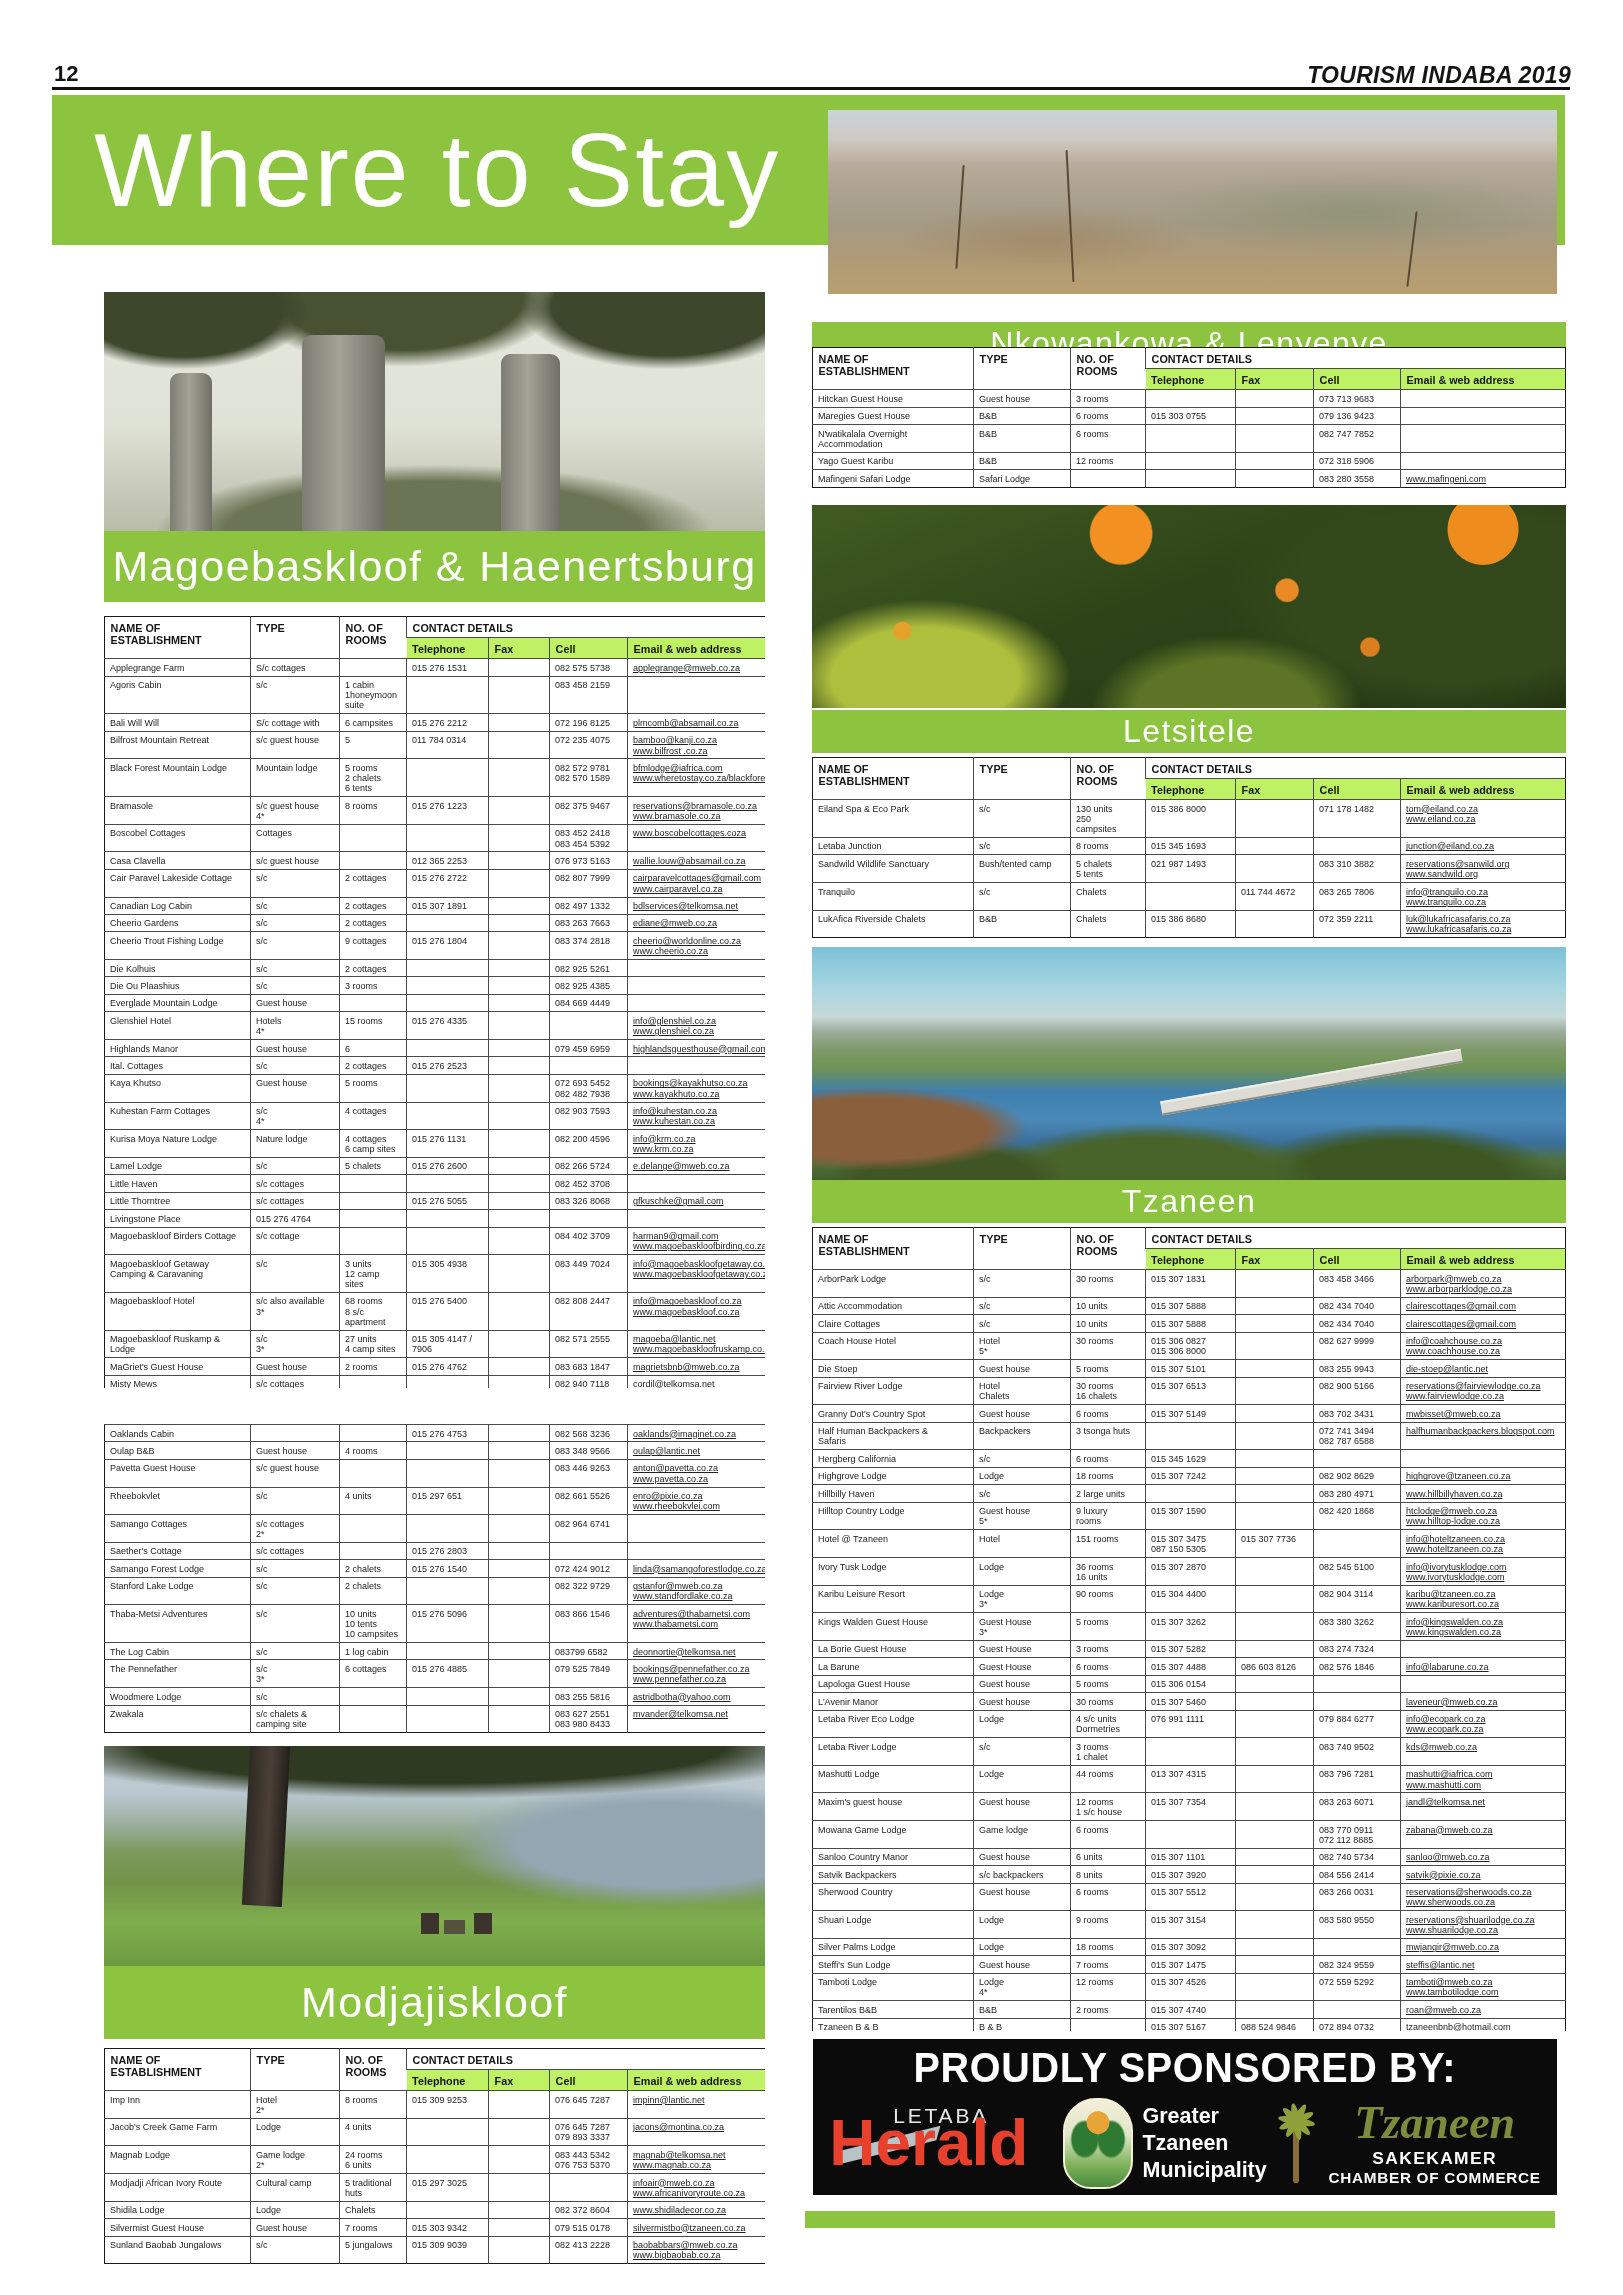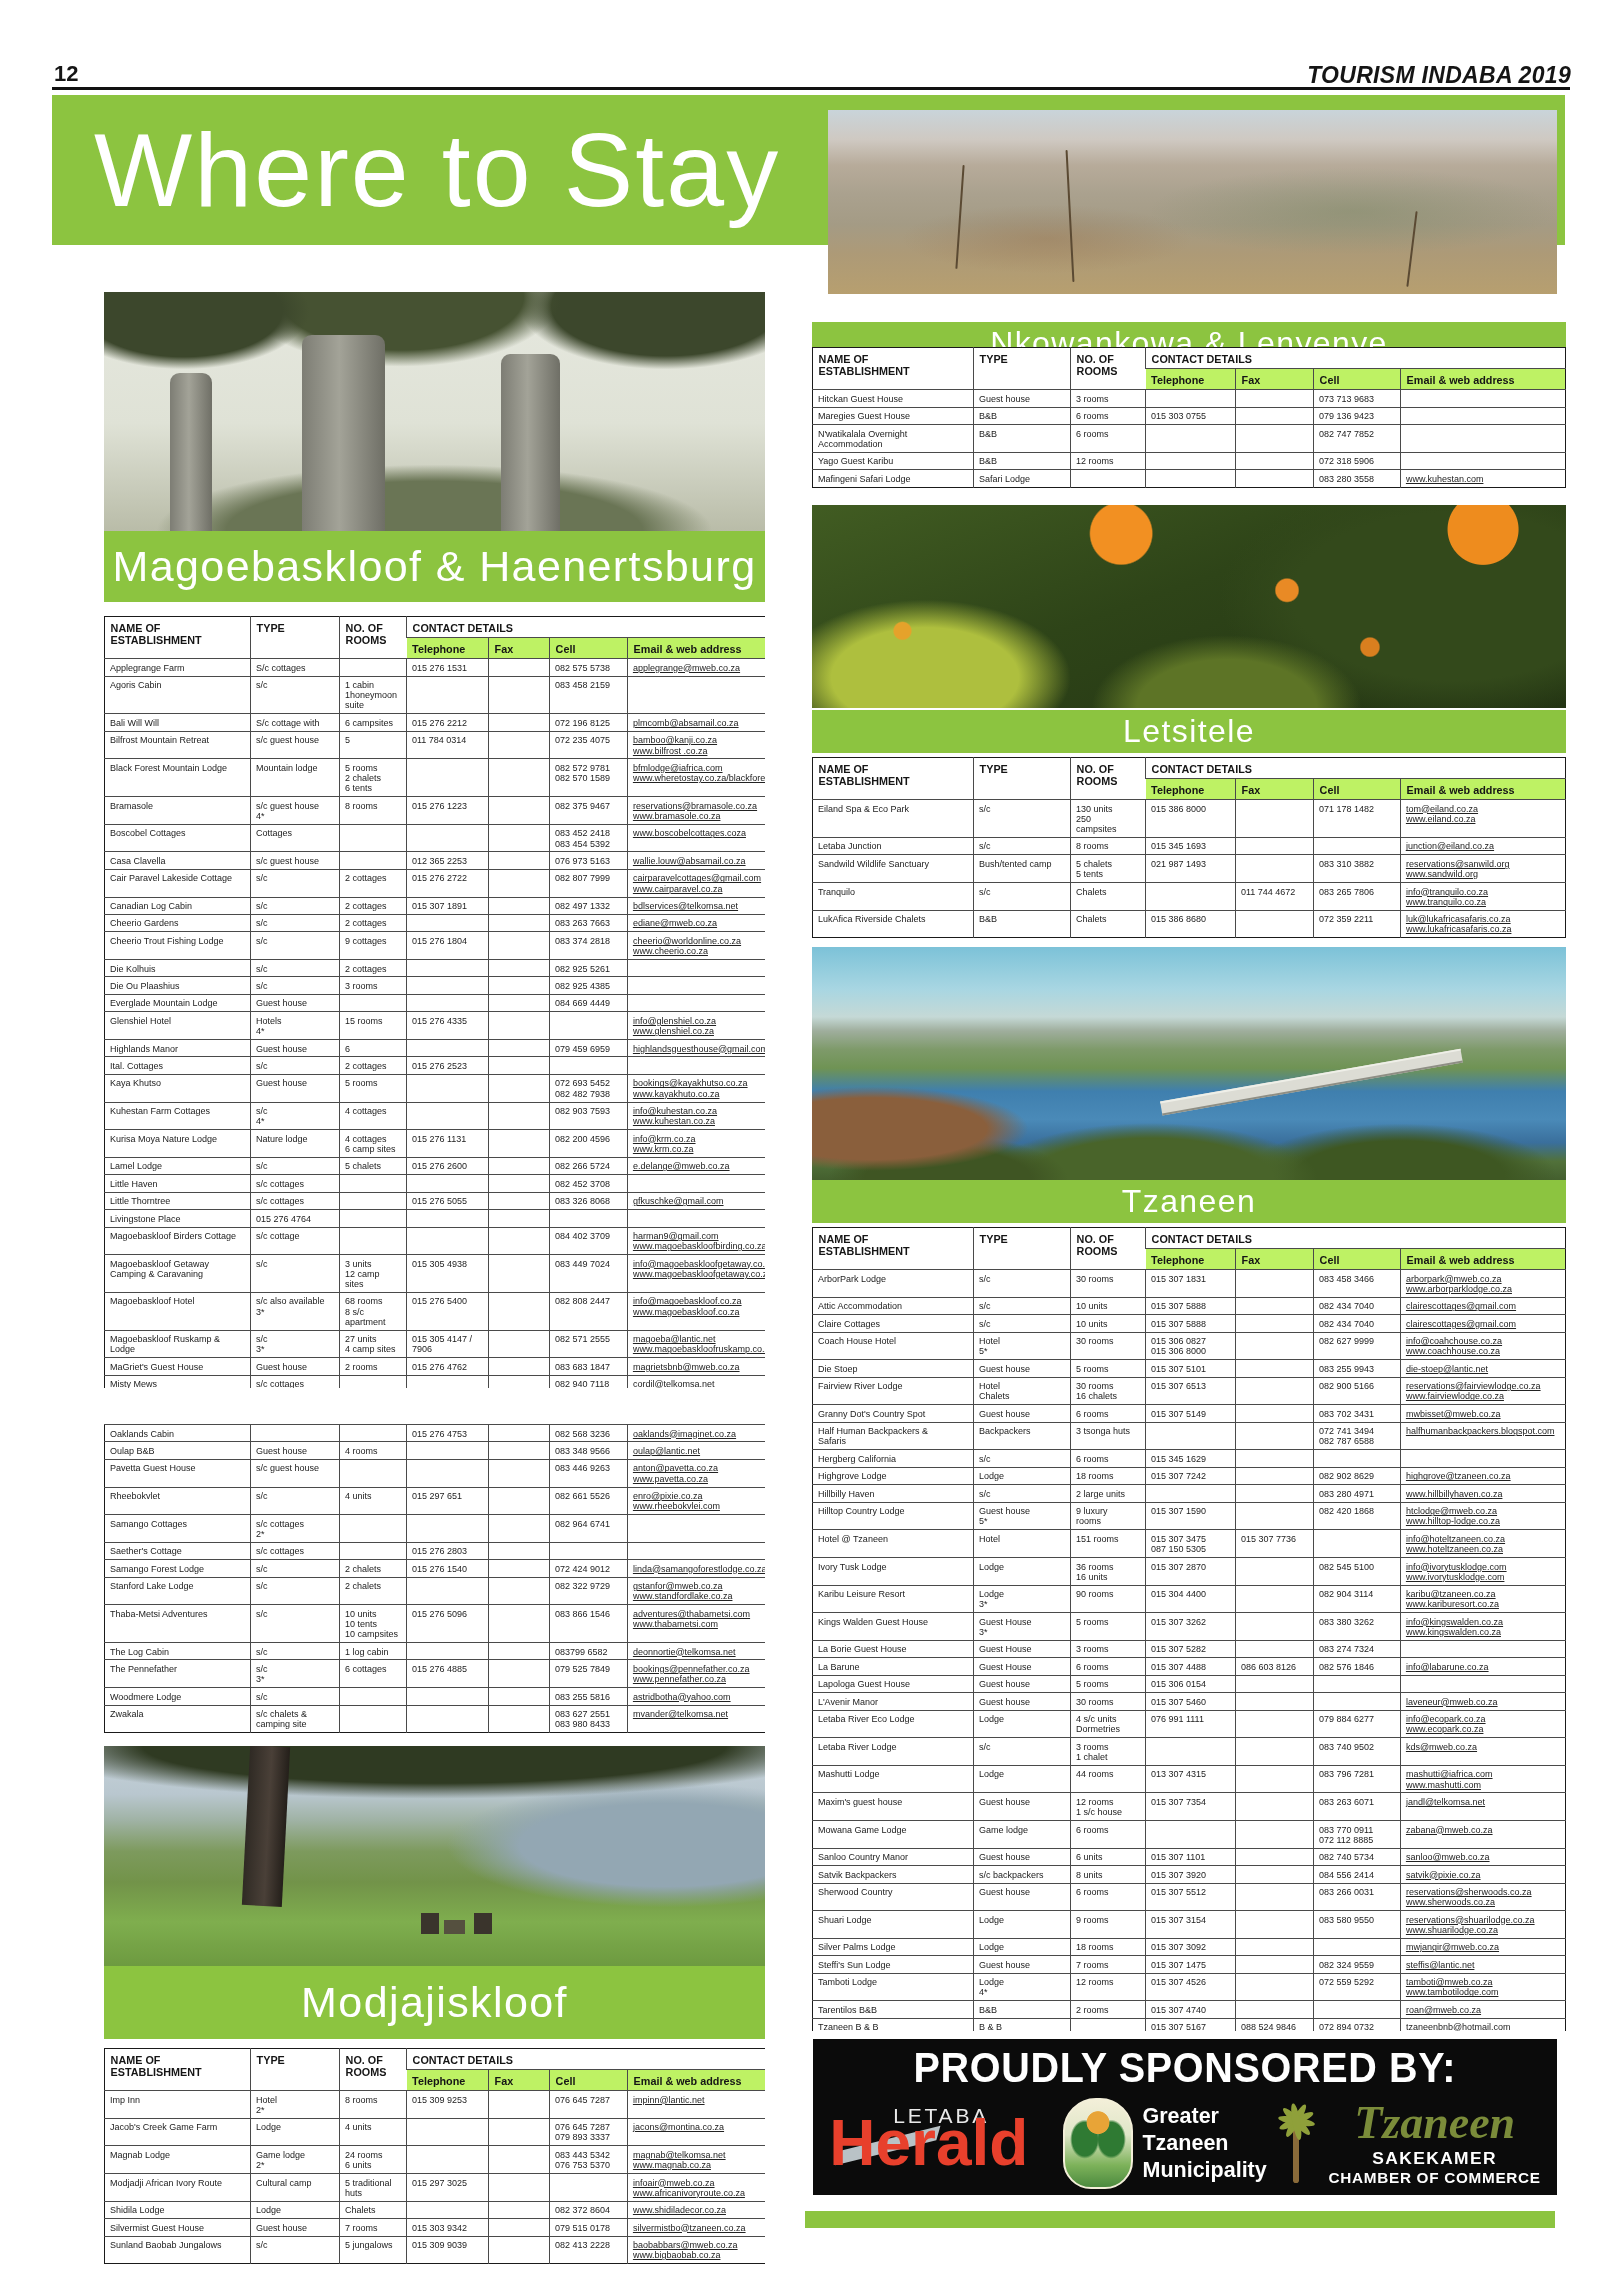--- a/index.html
+++ b/index.html
@@ -234,21 +234,21 @@
             <td>072 318 5906</td>
             <td class="email-cell"></td>
           </tr>
           <tr>
             <td>Mafingeni Safari Lodge</td>
             <td>Safari Lodge</td>
             <td></td>
             <td></td>
             <td></td>
             <td>083 280 3558</td>
-            <td class="email-cell">www.kuhestan.com</td>
+            <td class="email-cell">www.mafingeni.com</td>
           </tr>
         </tbody>
     </table>
   </div>
 
   <div class="tbl-wrap" style="left:104px;top:616px;width:661px;max-height:772px;">
     <table class="listing">
       <colgroup>
           <col style="width:146px">
           <col style="width:89px">

